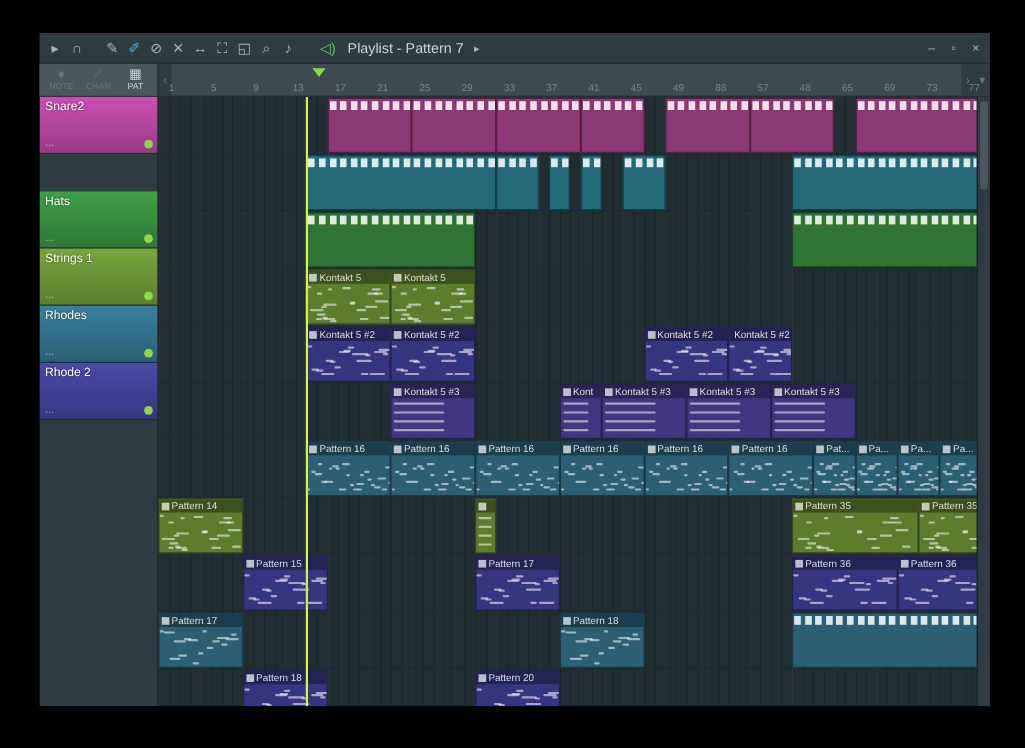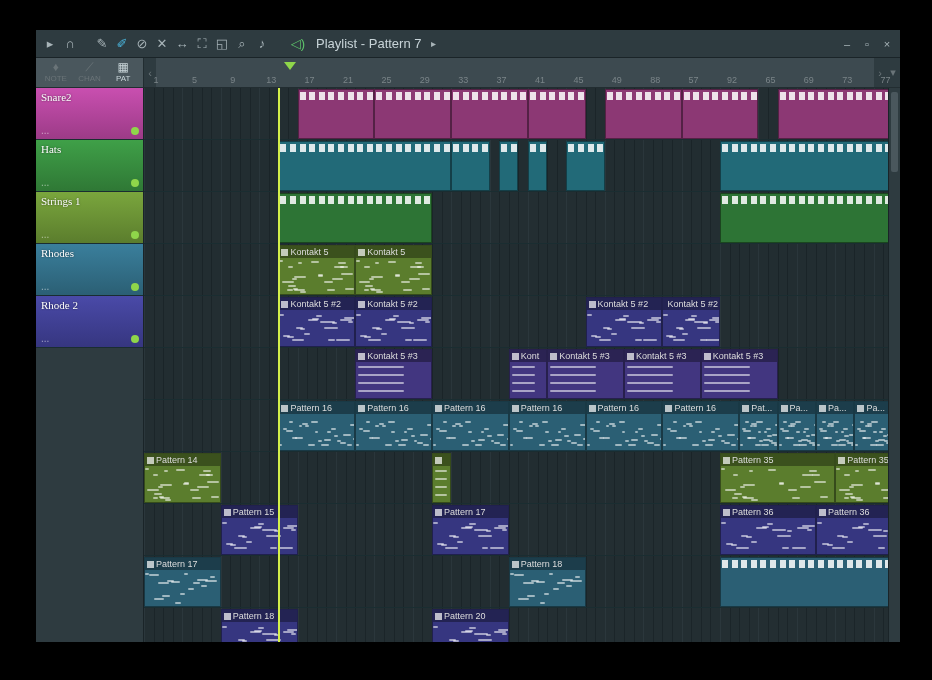--- a/index.html
+++ b/index.html
@@ -20,21 +20,21 @@
 .mode-icon { width: 18px; height: 14px; display: inline-flex; align-items: center; justify-content: center; font-size: 12px; }
 .ruler-nav { width: 12px; background: #2e3b40; display: flex; align-items: center; justify-content: center; color: #6a7478; cursor: pointer; }
 .ruler { flex: 1; position: relative; }
 .ruler-tick { position: absolute; bottom: 2px; font-size: 9px; color: #7a8488; transform: translateX(-50%); }
 .ruler-playhead { position: absolute; top: 0; width: 12px; height: 100%; }
 .ruler-playhead::before { content: ''; position: absolute; top: 4px; left: 0; width: 0; height: 0; border-left: 6px solid transparent; border-right: 6px solid transparent; border-top: 8px solid #8fd64a; }
 
 .main-area { flex: 1; display: flex; overflow: hidden; position: relative; }
 .tracks-column { width: 108px; background: #2e3b40; display: flex; flex-direction: column; border-right: 1px solid #1a2428; }
 .track-header { height: 52px; border-bottom: 1px solid #1a2d31; position: relative; padding: 3px 5px; font-size: 11px; color: #fff; overflow: hidden; cursor: pointer; }
-.track-header .track-name { position: relative; z-index: 1; text-shadow: 0 0 2px rgba(0,0,0,0.6); font-family: Liberation Serif, serif; }
+.track-header .track-name { position: relative; z-index: 1; text-shadow: 0 0 2px rgba(0,0,0,0.6); }
 .track-header .mute-dot { position: absolute; right: 4px; bottom: 4px; width: 8px; height: 8px; border-radius: 50%; background: #8fd64a; z-index: 2; }
 .track-header::after { content: '...'; position: absolute; left: 5px; bottom: 3px; color: rgba(255,255,255,0.5); font-size: 10px; z-index: 2; }
 
 .timeline { flex: 1; position: relative; overflow: hidden; background: #222d31; }
 .timeline-grid { position: absolute; inset: 0; }
 .grid-col { position: absolute; top: 0; bottom: 0; border-left: 1px solid #1a2428; }
 .grid-col.bar { border-left: 1px solid #2a363b; }
 .grid-row { position: absolute; left: 0; right: 0; border-bottom: 1px solid #1a2d31; }
 .grid-row:nth-child(odd) { background: rgba(255,255,255,0.008); }
 
@@ -107,38 +107,38 @@
         <div class="ruler-tick" style="left: 192px;">21</div>
         <div class="ruler-tick" style="left: 230.4px;">25</div>
         <div class="ruler-tick" style="left: 268.8px;">29</div>
         <div class="ruler-tick" style="left: 307.2px;">33</div>
         <div class="ruler-tick" style="left: 345.6px;">37</div>
         <div class="ruler-tick" style="left: 384px;">41</div>
         <div class="ruler-tick" style="left: 422.4px;">45</div>
         <div class="ruler-tick" style="left: 460.8px;">49</div>
         <div class="ruler-tick" style="left: 499.2px;">88</div>
         <div class="ruler-tick" style="left: 537.6px;">57</div>
-        <div class="ruler-tick" style="left: 576px;">92</div>
+        <div class="ruler-tick" style="left: 576px;">48</div>
         <div class="ruler-tick" style="left: 614.4px;">65</div>
         <div class="ruler-tick" style="left: 652.8px;">69</div>
         <div class="ruler-tick" style="left: 691.2px;">73</div>
         <div class="ruler-tick" style="left: 729.6px;">77</div>
         <div class="ruler-playhead" style="left: 128.4px;"></div>
       </div>
     <div class="ruler-nav">›</div>
     <div class="ruler-nav" style="width:14px">▾</div>
   </div>
 
   <div class="main-area">
     <div class="tracks-column" id="tracks-column">
         <div class="track-header" style="background: linear-gradient(rgb(201, 79, 176) 0%, rgb(156, 59, 135) 100%);">
           <div class="track-name">Snare2</div>
           <div class="mute-dot"></div>
         </div>
-        <div class="track-header" style="background: linear-gradient(rgb(63, 160, 72) 0%, rgb(47, 120, 53) 100%);">
+        <div class="track-header" style="background: linear-gradient(rgb(63, 160, 72) 0%, rgb(47, 120, 53) 100%); margin-top: 34px;">
           <div class="track-name">Hats</div>
           <div class="mute-dot"></div>
         </div>
         <div class="track-header" style="background: linear-gradient(rgb(122, 166, 61) 0%, rgb(91, 125, 45) 100%);">
           <div class="track-name">Strings 1</div>
           <div class="mute-dot"></div>
         </div>
         <div class="track-header" style="background: linear-gradient(rgb(58, 127, 156) 0%, rgb(43, 95, 116) 100%);">
           <div class="track-name">Rhodes</div>
           <div class="mute-dot"></div>

